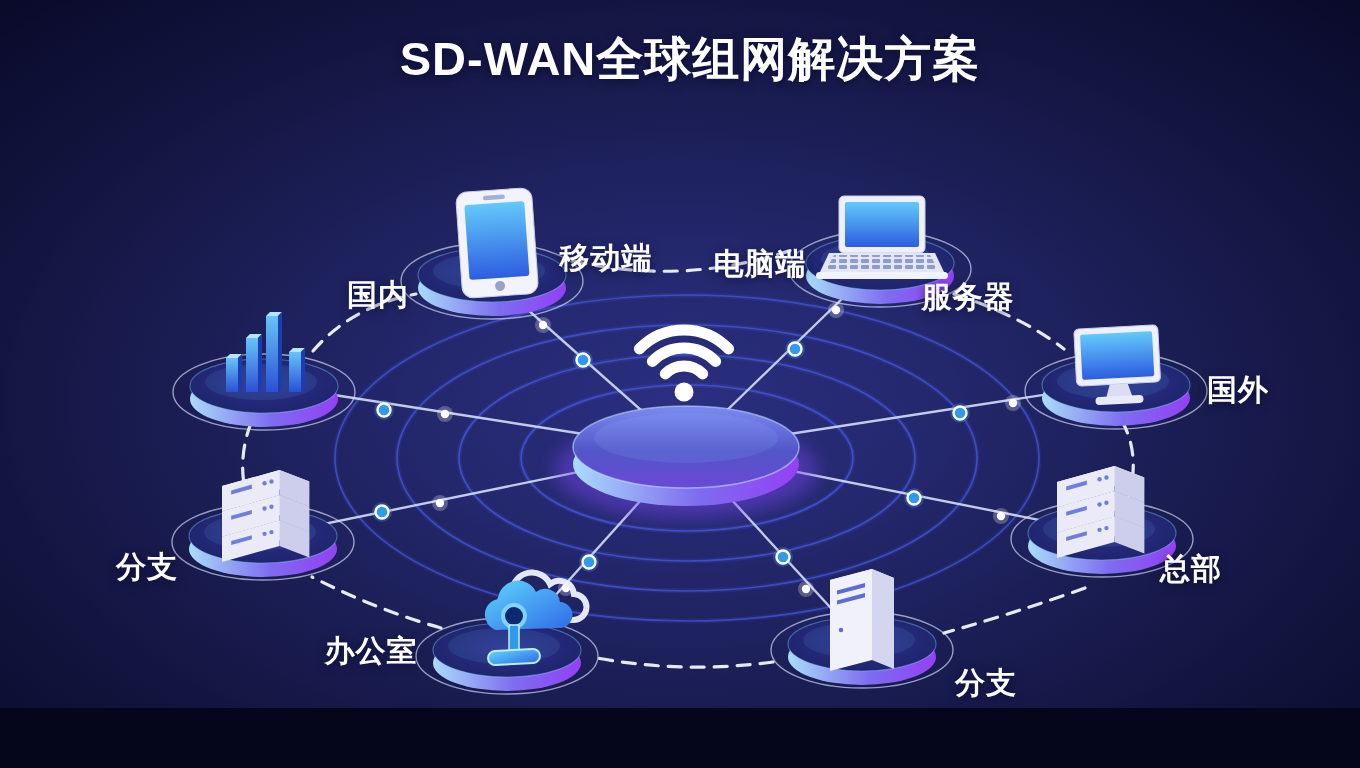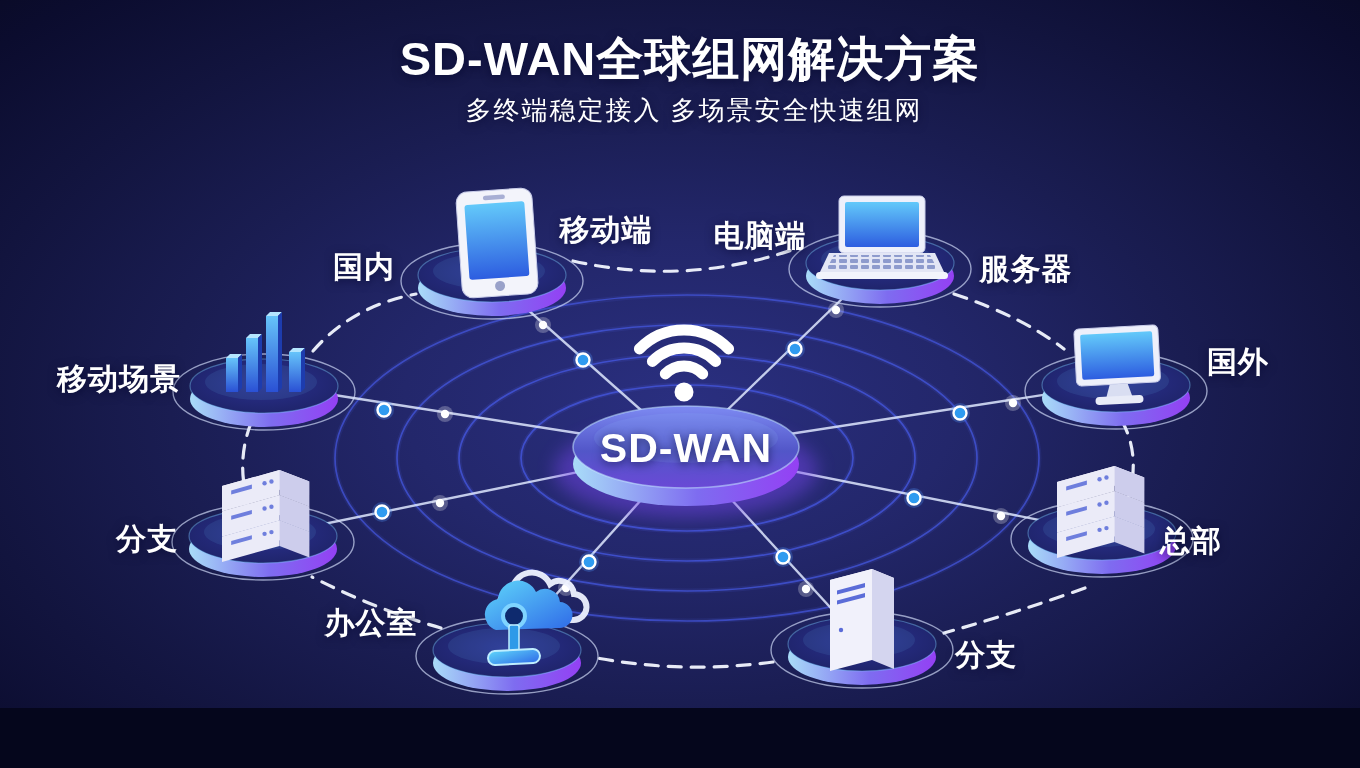--- a/index.html
+++ b/index.html
@@ -10,21 +10,21 @@
       #2a2f80 0%, #23276b 26%, #1a1d52 48%, #12143e 68%, #0b0c2e 86%, #08091f 100%);
   }
   .stage svg.diagram{position:absolute;left:0;top:0;}
   .lbl{
     position:absolute;transform:translate(-50%,-50%);
     color:#fff;white-space:nowrap;text-align:center;
     text-shadow:0 2px 10px rgba(0,5,40,.6);
   }
   .title{font-size:47px;font-weight:800;letter-spacing:1px;}
   .subtitle{font-size:26px;font-weight:500;letter-spacing:2px;}
-  .node-label{font-size:30px;font-weight:700;letter-spacing:1px;}
+  .node-label{font-size:30px;font-weight:700;letter-spacing:1px;margin-top:28px;}
   .hub-label{font-size:41px;font-weight:700;letter-spacing:1px;}
 </style>
 </head>
 <body>
 
 <div class="stage">
 
   <svg class="diagram" width="1360" height="768" viewBox="0 0 1360 768">
     <defs>
       <linearGradient id="gScreen" x1="0" y1="0" x2="0" y2="1">
@@ -277,27 +277,24 @@
       <g transform="translate(684,392)" stroke="#fff" stroke-width="11" stroke-linecap="round" fill="none">
         <circle cx="0" cy="0" r="9.5" fill="#fff" stroke="none"></circle>
         <path d="M -18.7,-18.1 A 26 26 0 0 1 18.7,-18.1"></path>
         <path d="M -31.6,-30.6 A 44 44 0 0 1 31.6,-30.6"></path>
         <path d="M -44.6,-43.1 A 62 62 0 0 1 44.6,-43.1"></path>
       </g>
     </g>
   </svg>
 
   <div class="lbl title" style="left:690px;top:59px">SD-WAN全球组网解决方案</div>
-  <div class="lbl subtitle" style="left:694px;top:110px">多终端稳定接入 多场景安全快速组网</div>
-
-  <div class="lbl hub-label" style="left:686px;top:448px">SD-WAN</div>
-
-  <div class="lbl node-label" style="left:364px;top:267px">国内</div>
+
+
+  <div class="lbl node-label" style="left:378px;top:267px">国内</div>
   <div class="lbl node-label" style="left:606px;top:230px">移动端</div>
   <div class="lbl node-label" style="left:760px;top:236px">电脑端</div>
-  <div class="lbl node-label" style="left:1026px;top:269px">服务器</div>
+  <div class="lbl node-label" style="left:968px;top:269px">服务器</div>
   <div class="lbl node-label" style="left:1238px;top:362px">国外</div>
   <div class="lbl node-label" style="left:1191px;top:541px">总部</div>
   <div class="lbl node-label" style="left:986px;top:655px">分支</div>
   <div class="lbl node-label" style="left:371px;top:623px">办公室</div>
   <div class="lbl node-label" style="left:147px;top:539px">分支</div>
-  <div class="lbl node-label" style="left:119px;top:379px">移动场景</div>
 </div>
 
 </body></html>

